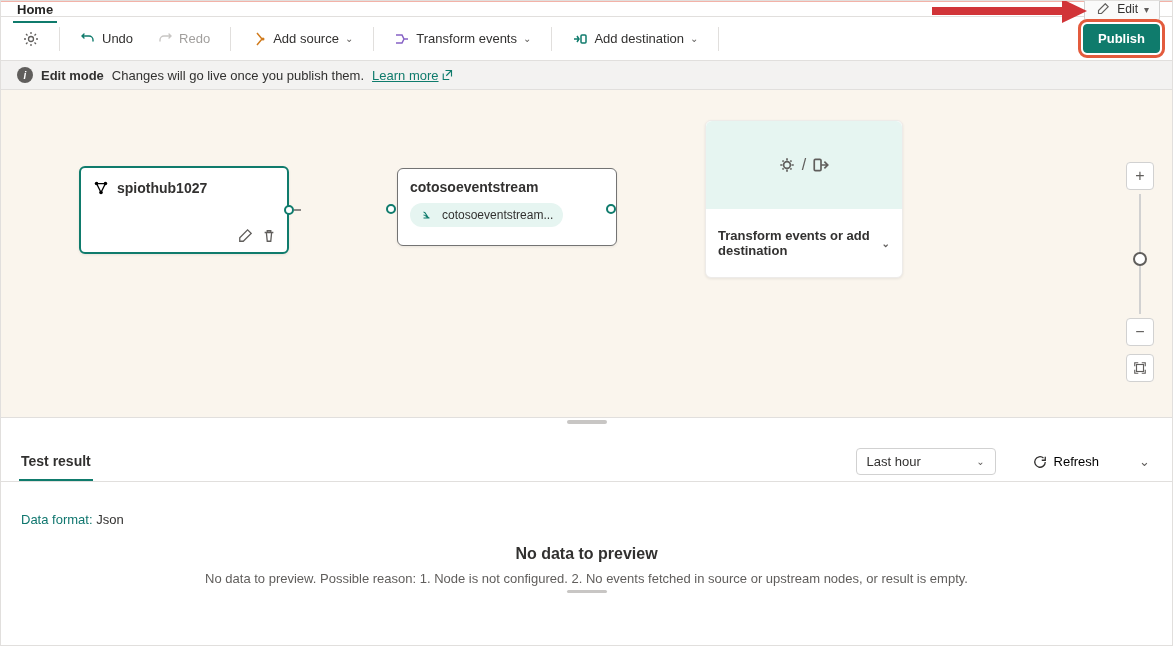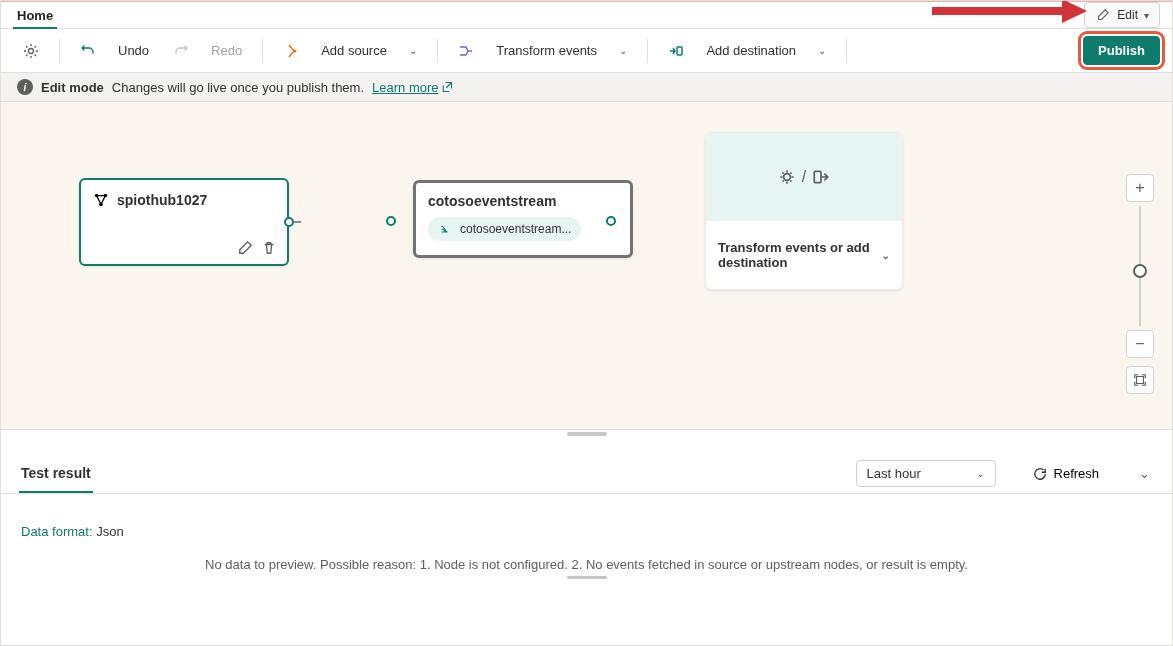--- a/index.html
+++ b/index.html
@@ -1,27 +1,27 @@
 <!DOCTYPE html>
 <html><head>
 <meta charset="utf-8">
 <style>
 * { box-sizing: border-box; margin: 0; padding: 0; }
 body { font-family: "Segoe UI", -apple-system, sans-serif; font-size: 13px; color: #323130; background: #fff; width: 1173px; height: 646px; overflow: hidden; position: relative; border: 1px solid #e1dfdd; }
 
 
-.ribbon-tabs { display: flex; justify-content: space-between; align-items: center; height: 28px; padding: 0 12px; border-bottom: 1px solid #e1dfdd; border-top: 1px solid #f3b2a8; }
+.ribbon-tabs { display: flex; justify-content: space-between; align-items: center; height: 16px; padding: 0 12px; border-bottom: 1px solid #e1dfdd; border-top: 1px solid #f3b2a8; }
 .tabs-left { display: flex; gap: 16px; align-items: center; height: 100%; }
 .tab { padding: 6px 4px 4px; font-size: 13px; cursor: pointer; border-bottom: 2px solid transparent; }
 .tab.active { border-bottom: 2px solid #0f7b6c; font-weight: 600; color: #252423; }
 .edit-dropdown { display: flex; align-items: center; gap: 6px; padding: 4px 10px; border: 1px solid #d1d1d1; border-radius: 4px; background: #fafafa; cursor: pointer; font-size: 12px; }
 
 
 .toolbar { display: flex; align-items: center; height: 44px; padding: 0 12px; border-bottom: 1px solid #e1dfdd; gap: 4px; }
-.toolbar-btn { display: flex; align-items: center; gap: 22px; padding: 6px 10px; border: none; background: transparent; cursor: pointer; font-size: 13px; border-radius: 4px; color: #323130; }
+.toolbar-btn { display: flex; align-items: center; gap: 6px; padding: 6px 10px; border: none; background: transparent; cursor: pointer; font-size: 13px; border-radius: 4px; color: #323130; }
 .toolbar-btn.disabled { color: #a19f9d; cursor: default; }
 .toolbar-sep { width: 1px; height: 24px; background: #e1dfdd; margin: 0 6px; }
 .toolbar-spacer { flex: 1; }
 .publish-btn { background: #0f7b6c; color: #fff; border: 1px solid #0f7b6c; padding: 6px 14px; border-radius: 4px; font-weight: 600; cursor: pointer; font-size: 13px; outline: 3px solid #e35b3d; outline-offset: 2px; }
 .chevron { font-size: 10px; color: #605e5c; }
 
 
 .info-bar { display: flex; align-items: center; gap: 8px; padding: 6px 16px; background: #f3f2f1; font-size: 13px; border-bottom: 1px solid #e1dfdd; }
 .info-icon { width: 16px; height: 16px; border-radius: 50%; background: #605e5c; color: #fff; display: flex; align-items: center; justify-content: center; font-size: 10px; font-style: italic; font-weight: bold; }
 .info-bar .em { font-weight: 600; }
@@ -29,21 +29,21 @@
 
 
 .canvas-wrap { position: relative; height: 328px; background: #faf5ed; border-bottom: 1px solid #e1dfdd; }
 
 
 .node { position: absolute; background: #fff; border-radius: 6px; box-shadow: 0 1px 3px rgba(0,0,0,0.08); }
 .node.selected { border: 2px solid #0f7b6c; }
 .node-source { left: 78px; top: 76px; width: 210px; height: 88px; padding: 12px; }
 .node-source .title-row { display: flex; align-items: center; gap: 8px; font-weight: 600; font-size: 14px; }
 .node-source .actions { position: absolute; bottom: 8px; right: 10px; display: flex; gap: 8px; color: #605e5c; }
-.node-stream { left: 412px; top: 78px; width: 220px; height: 78px; padding: 10px 12px; border: 3px solid #737373; }
+.node-stream { left: 396px; top: 78px; width: 220px; height: 78px; padding: 10px 12px; border: 1px solid #737373; }
 .node-stream .title { font-weight: 600; font-size: 14px; margin-bottom: 8px; }
 .node-stream .chip { display: inline-flex; align-items: center; gap: 6px; background: #e6f5f1; border-radius: 12px; padding: 4px 10px; font-size: 12px; color: #323130; }
 .node-dest { left: 704px; top: 30px; width: 198px; height: 158px; border: 1px solid #edebe9; display: flex; flex-direction: column; }
 .node-dest .top { flex: 0 0 88px; background: #e6f5f1; display: flex; align-items: center; justify-content: center; gap: 6px; font-size: 16px; color: #605e5c; border-radius: 6px 6px 0 0; }
 .node-dest .bottom { flex: 1; padding: 10px 12px; display: flex; align-items: center; justify-content: space-between; font-size: 13px; font-weight: 600; }
 
 
 .port { position: absolute; width: 10px; height: 10px; border: 2px solid #0f7b6c; background: #fff; border-radius: 50%; }
 .port.out-source { left: 283px; top: 115px; }
 .port.in-stream { left: 385px; top: 114px; }
@@ -298,18 +298,19 @@
     </button>
     <span class="expand-icon">⌄</span>
   </div>
   <div class="panel-body">
     <div class="meta-row">
       <div>
         <span class="label">Data format:</span>
         <span class="value">Json</span>
       </div>
     </div>
+    <div class="no-data-title">No data to preview</div>
     <div class="no-data-msg">No data to preview. Possible reason: 1. Node is not configured. 2. No events fetched in source or upstream nodes, or result is empty.</div>
     <div class="panel-footer-grip">
         <div class="grip"></div>
       </div>
   </div>
 </div>
 
 </body></html>

